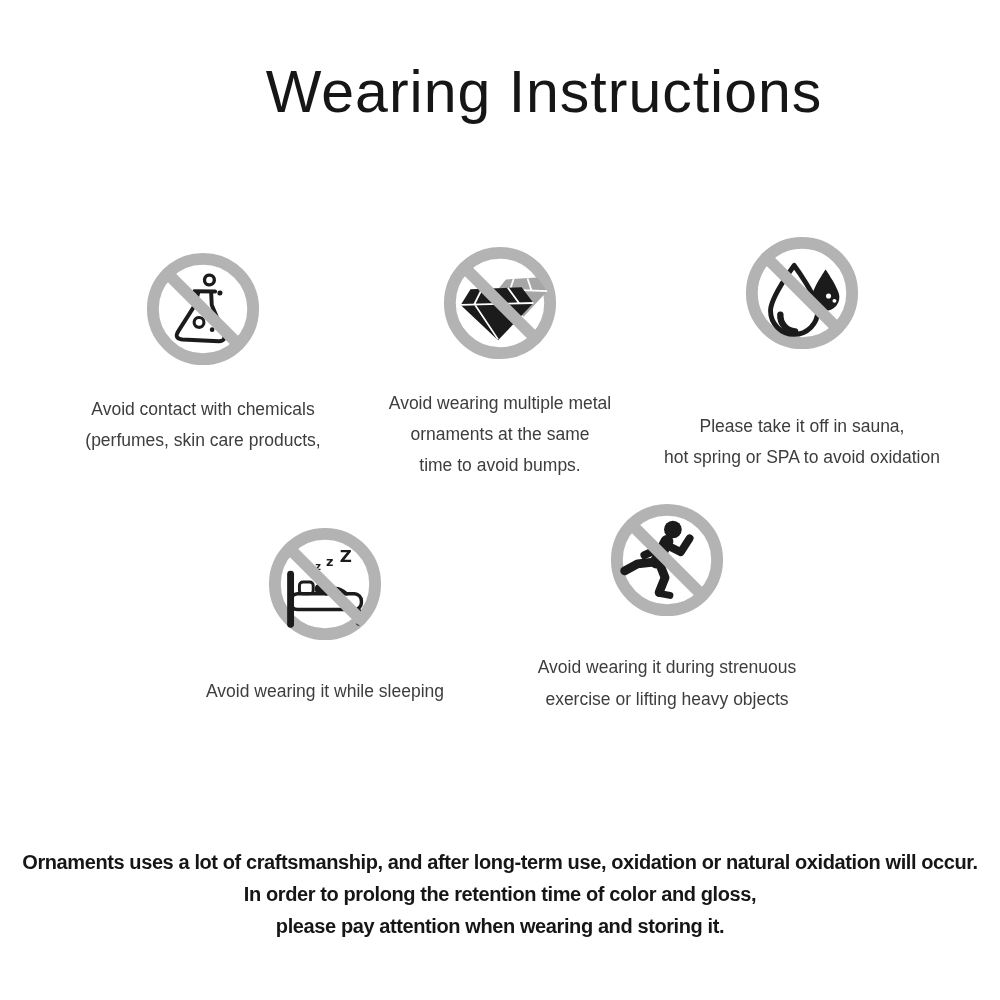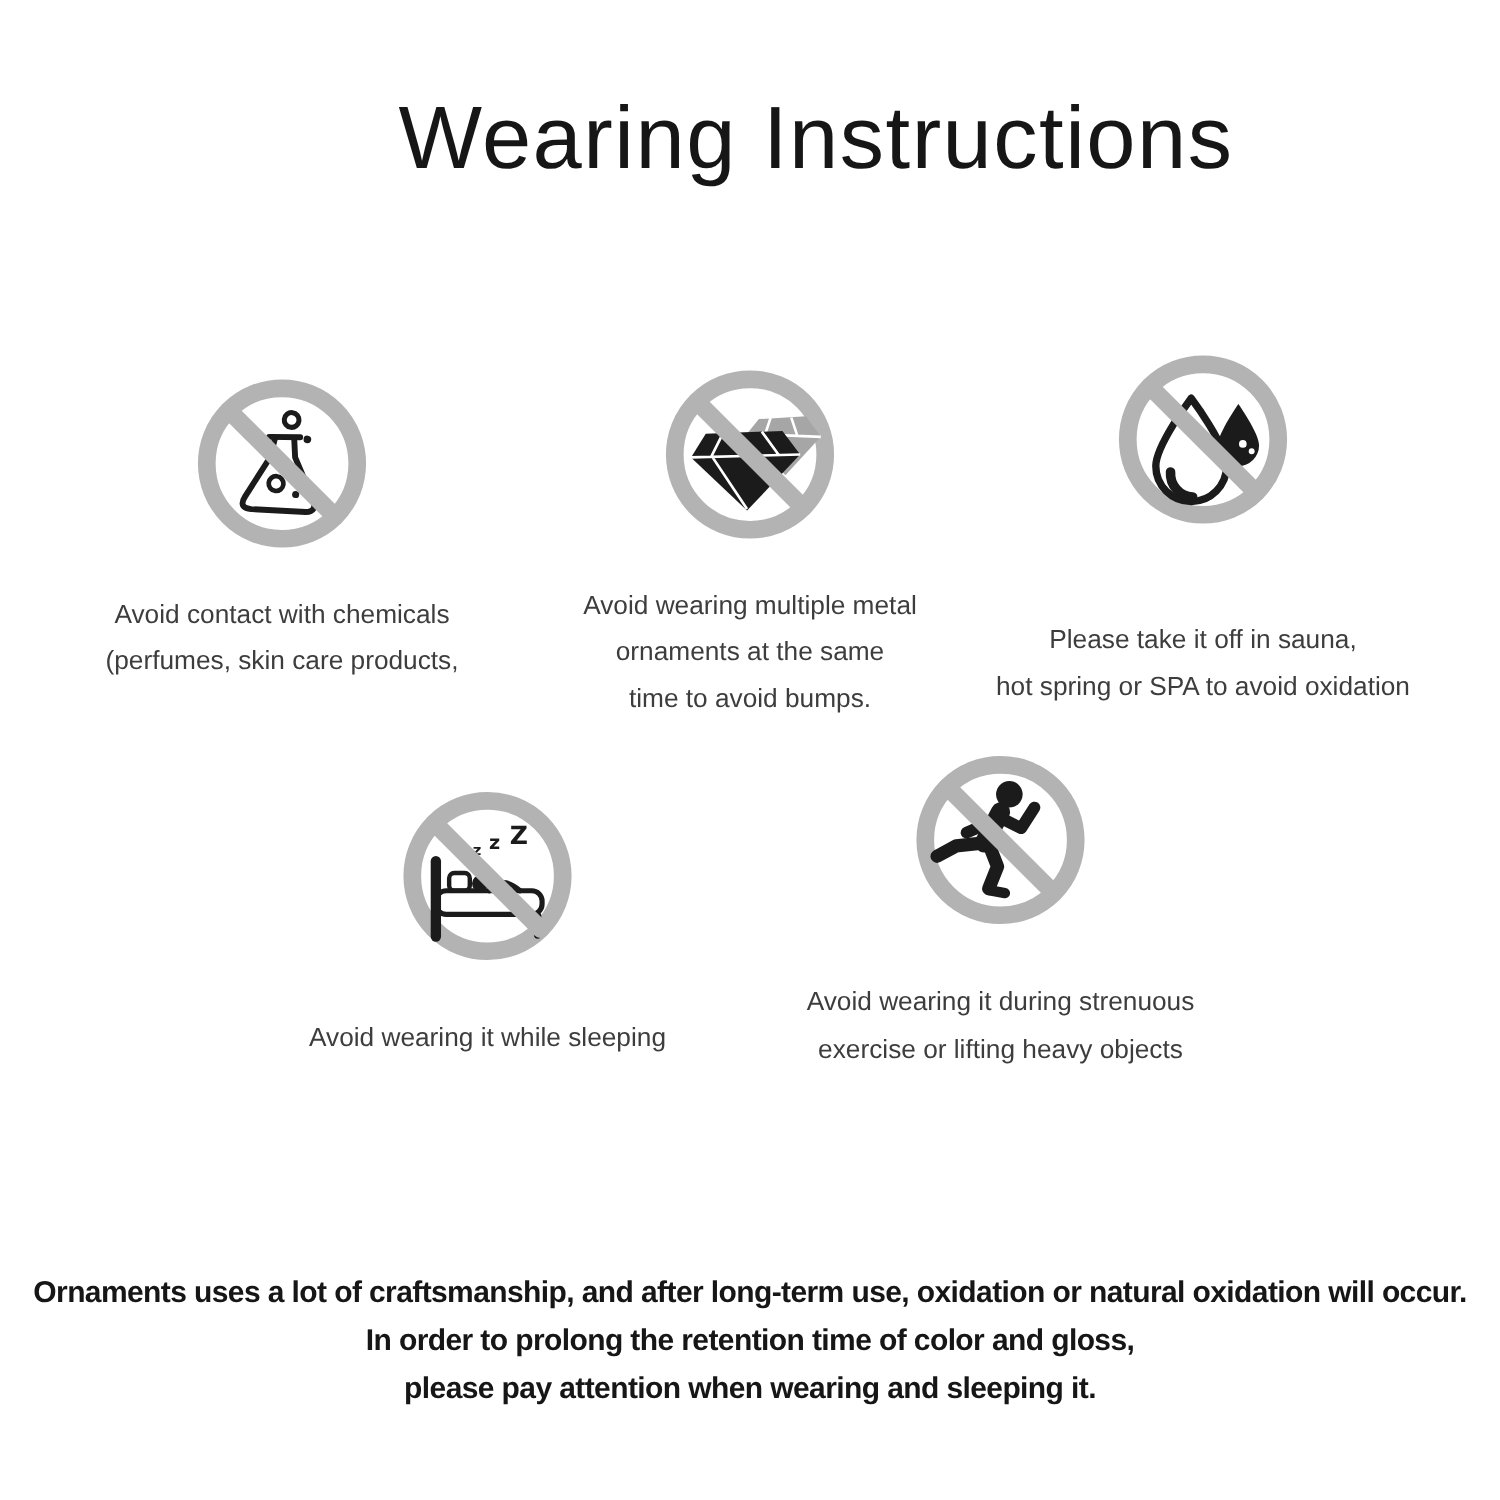--- a/index.html
+++ b/index.html
@@ -30,21 +30,21 @@
   .card .icon-wrap{width:118px;height:118px;}
   .card svg{width:118px;height:118px;display:block;}
 
   .caption{
     margin-top:26px;text-align:center;
     font-size:17.5px;line-height:31px;color:var(--caption);
     white-space:nowrap;
   }
   .row2 .caption{margin-top:33px;line-height:31.5px;}
 
-  .card.c1{top:250px;left:13px;width:350px;}
+  .card.c1{top:250px;left:28px;width:350px;}
   .card.c2{top:244px;left:350px;width:300px;}
   .card.c3{top:234px;left:627px;width:350px;gap:33px;}
   .card.c4{top:525px;left:150px;width:350px;}
   .card.c5{top:501px;left:492px;width:350px;}
 
   .footer{
     position:absolute;top:846px;left:0;width:1000px;
     text-align:center;font-weight:700;font-size:20px;
     line-height:32px;letter-spacing:-0.4px;color:var(--ink);
     white-space:nowrap;
@@ -169,16 +169,16 @@
     </div>
     <div class="caption">
       <div>Avoid wearing it during strenuous</div>
       <div>exercise or lifting heavy objects</div>
     </div>
   </div>
 
   <div class="footer">
     <div>Ornaments uses a lot of craftsmanship, and after long-term use, oxidation or natural oxidation will occur.</div>
     <div>In order to prolong the retention time of color and gloss,</div>
-    <div>please pay attention when wearing and sleeping it.</div>
+    <div>please pay attention when wearing and storing it.</div>
   </div>
 
 </div>
 
 </body></html>

